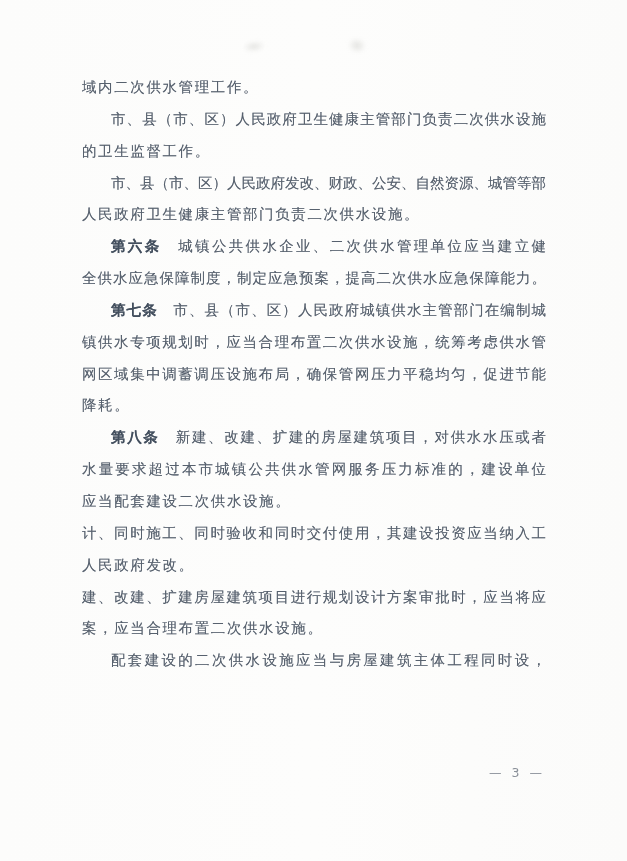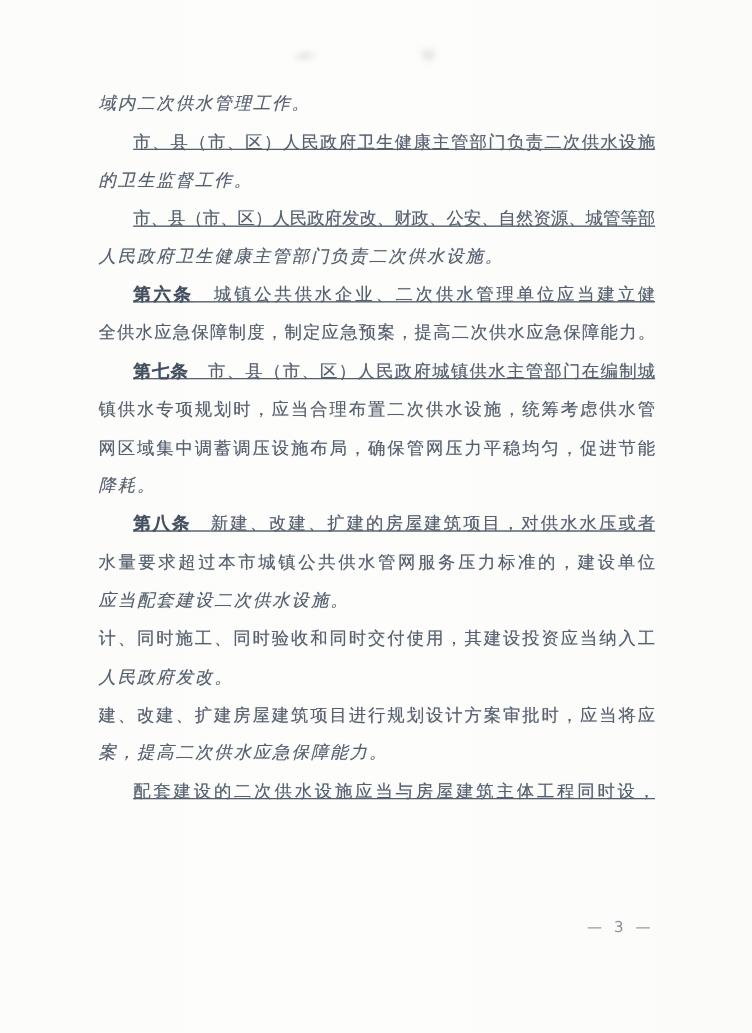--- a/index.html
+++ b/index.html
@@ -37,26 +37,26 @@
     width: 464px;
     color: #57616e;
     font-size: 14.5px;
     text-shadow: 0 0 0.6px rgba(96,106,120,0.55);
   }
   .line {
     height: 31.85px;
     line-height: 31.85px;
     overflow: hidden;
   }
-  .line:not(.fill) { letter-spacing: 1.6px; font-style: italic; }
+  .line:not(.fill) { letter-spacing: 1.6px; }
   .line.fill {
     text-align: justify;
     text-align-last: justify;
   }
-  .line.indent { padding-left: 29px; text-decoration: underline; }
+  .line.indent { padding-left: 29px; }
   .line .bold {
     font-weight: bold;
     color: #434f5e;
     text-shadow: 0 0 0.6px rgba(67,79,94,0.7);
   }
   .footer {
     position: absolute;
     top: 766px;
     right: 82px;
     font-size: 12.5px;
@@ -83,18 +83,18 @@
       <div class="line indent fill"><span class="bold">第七条</span>　市、县（市、区）人民政府城镇供水主管部门在编制城</div>
       <div class="line fill">镇供水专项规划时，应当合理布置二次供水设施，统筹考虑供水管</div>
       <div class="line fill">网区域集中调蓄调压设施布局，确保管网压力平稳均匀，促进节能</div>
       <div class="line">降耗。</div>
       <div class="line indent fill"><span class="bold">第八条</span>　新建、改建、扩建的房屋建筑项目，对供水水压或者</div>
       <div class="line fill">水量要求超过本市城镇公共供水管网服务压力标准的，建设单位</div>
       <div class="line">应当配套建设二次供水设施。</div>
       <div class="line fill">计、同时施工、同时验收和同时交付使用，其建设投资应当纳入工</div>
       <div class="line">人民政府发改。</div>
       <div class="line fill">建、改建、扩建房屋建筑项目进行规划设计方案审批时，应当将应</div>
-      <div class="line">案，提高二次供水应急保障能力。</div>
+      <div class="line">案，应当合理布置二次供水设施。</div>
       <div class="line indent fill">配套建设的二次供水设施应当与房屋建筑主体工程同时设，</div>
     </div>
 
   <div class="footer">— 3 —</div>
 </div>
 
 </body></html>

